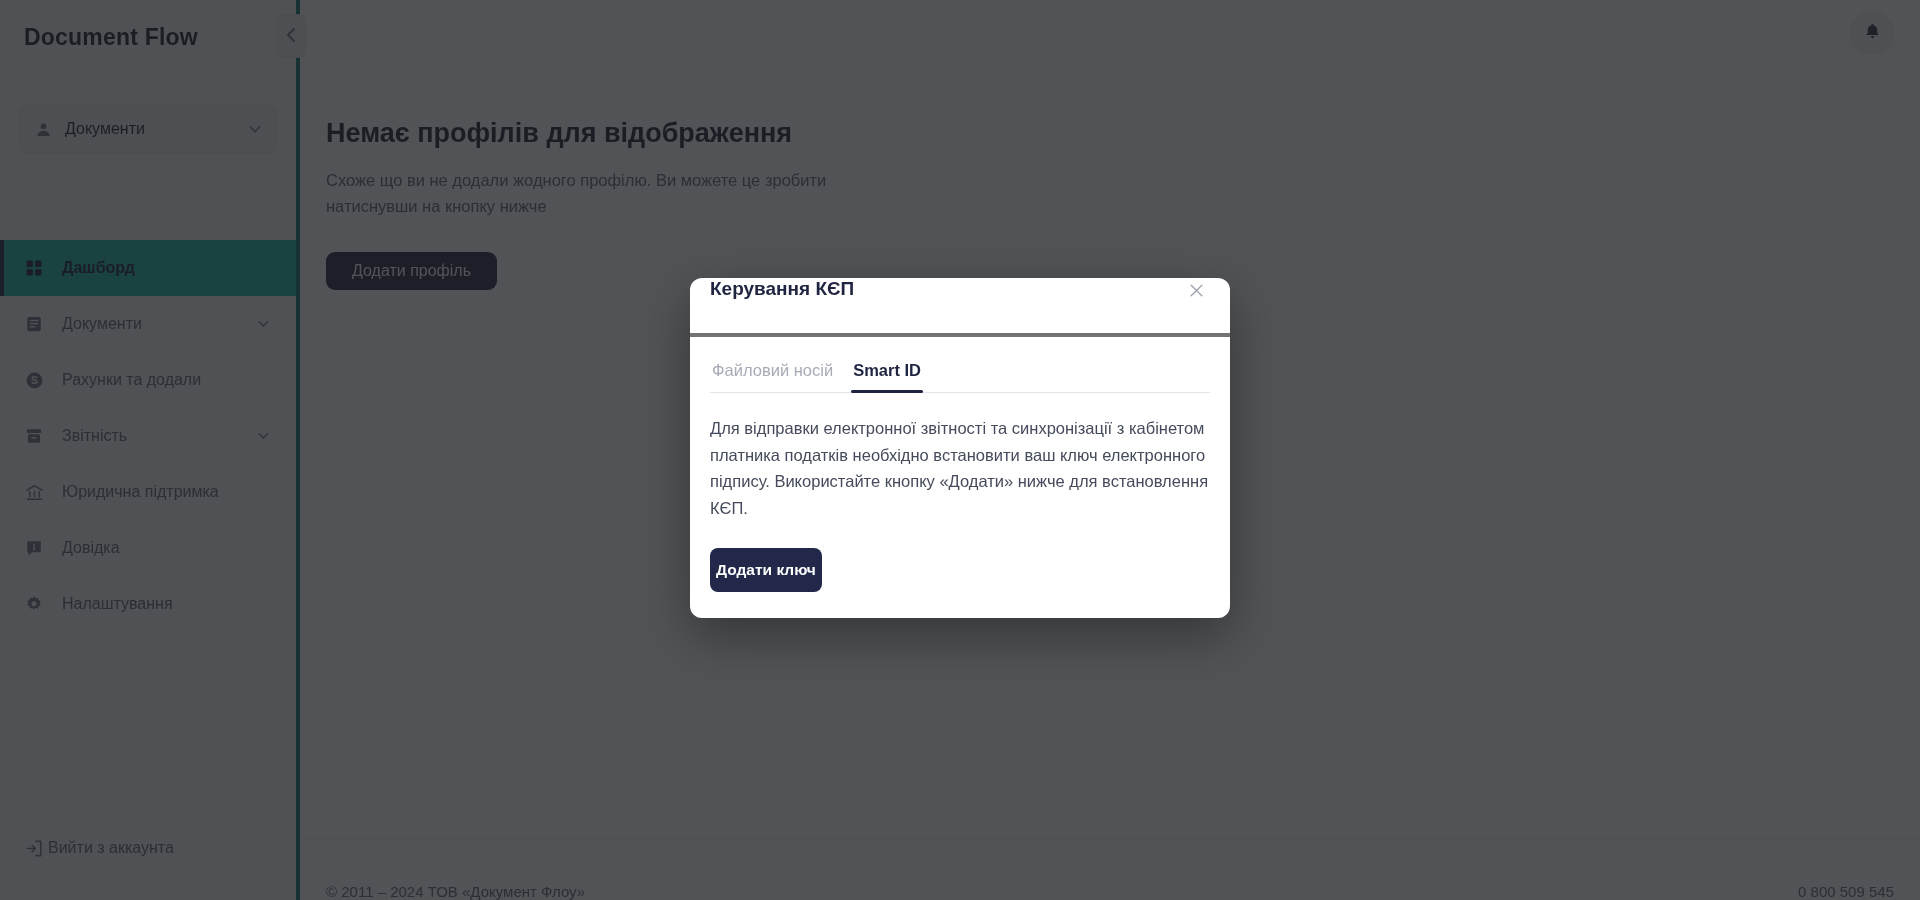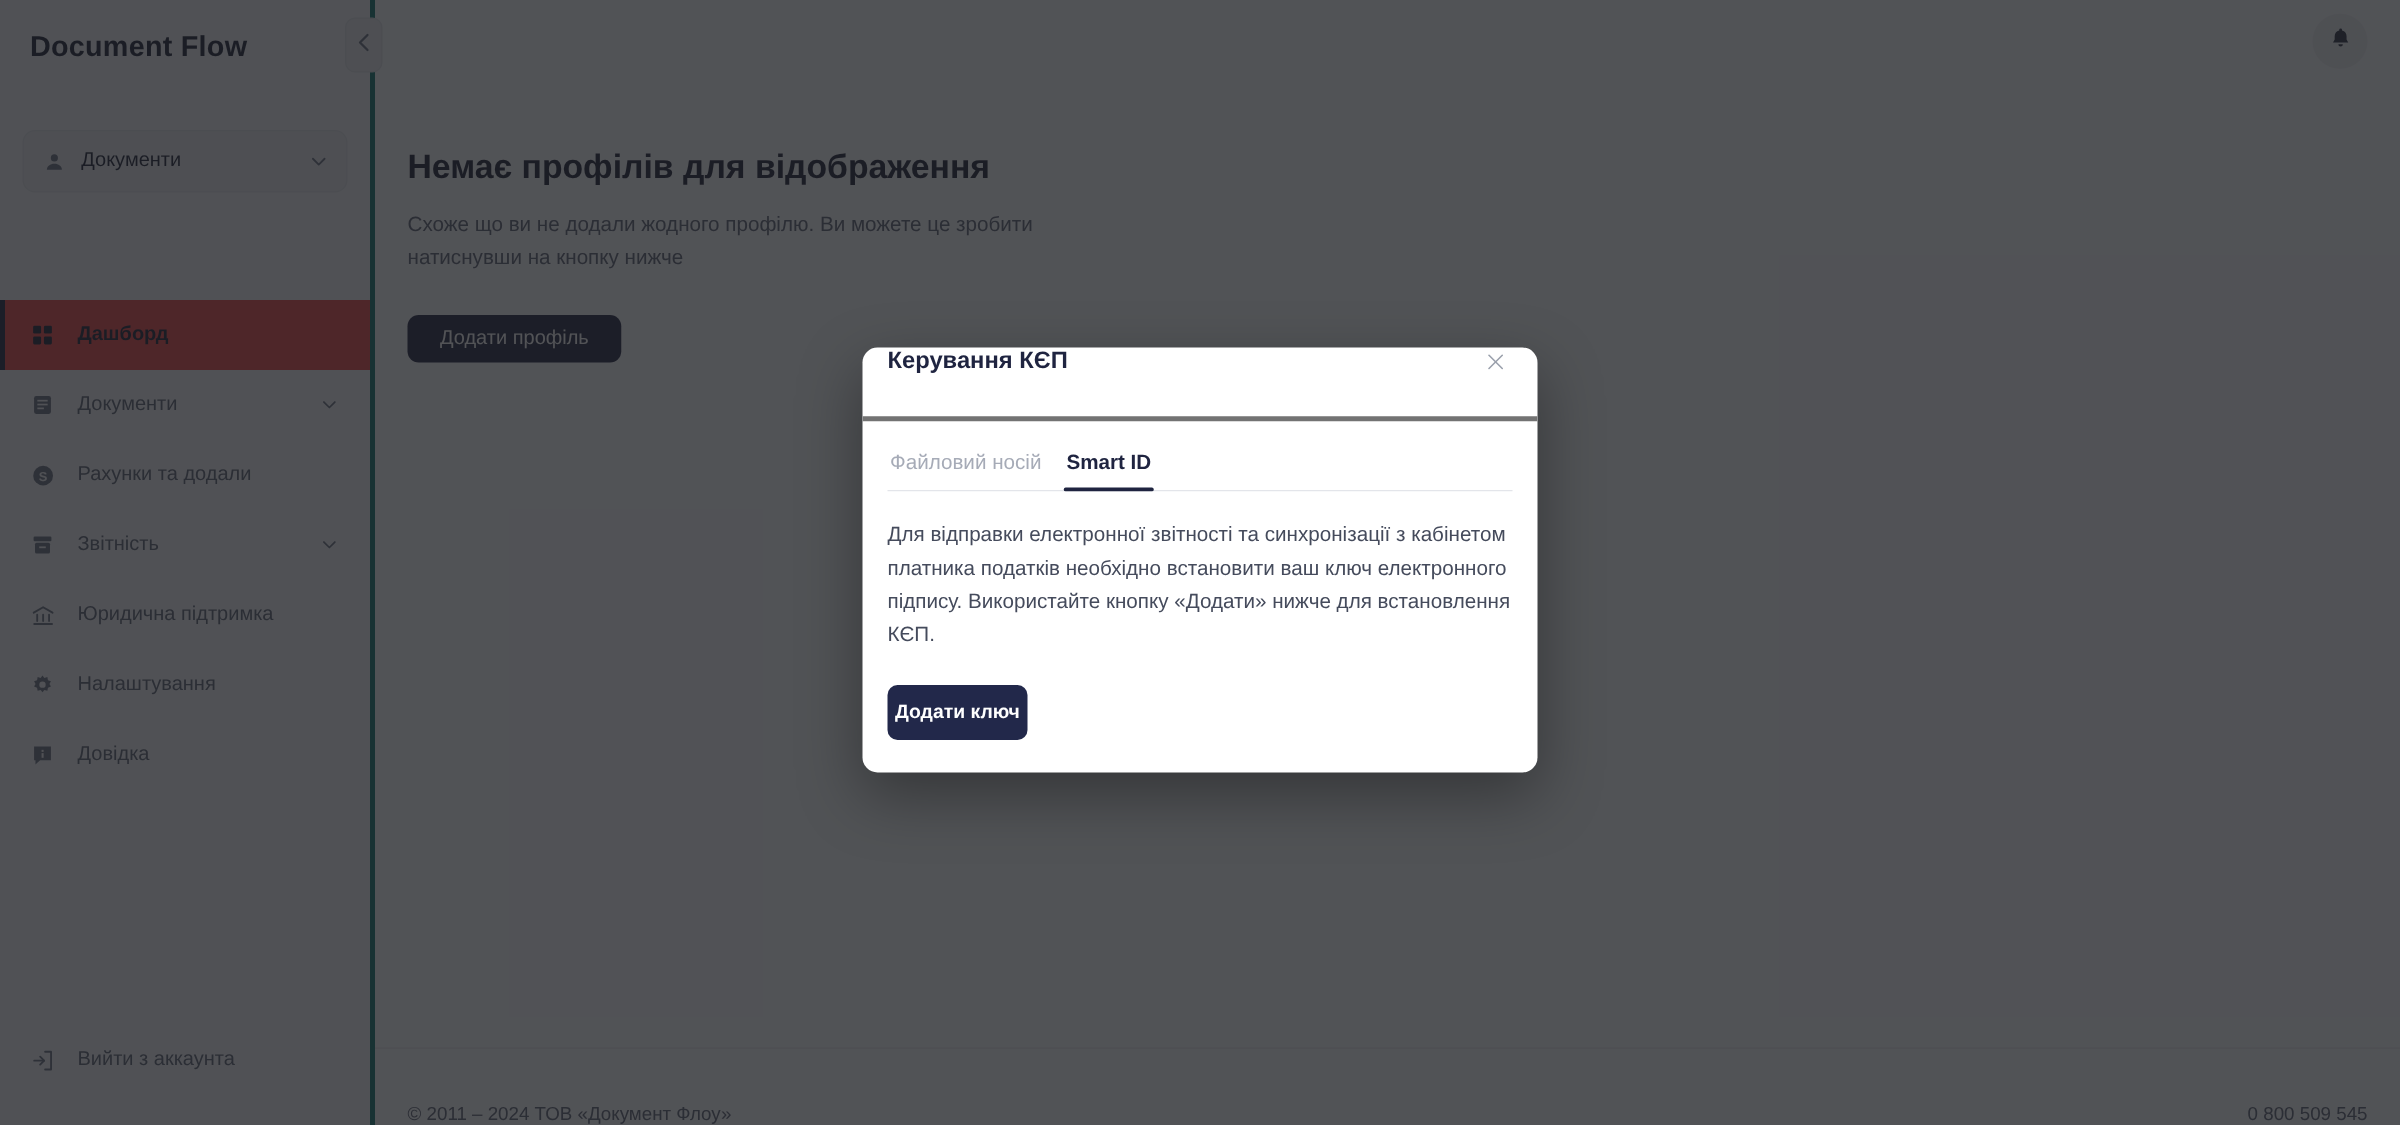--- a/index.html
+++ b/index.html
@@ -92,40 +92,40 @@
     align-items: center;
     padding: 0 24px;
     gap: 18px;
     font-size: 16px;
     color: #5e6475;
     cursor: pointer;
     position: relative;
   }
   .nav-item .nlabel { flex: 1; }
   .nav-item.active {
-    background: #ef4444;
+    background: #14b8a6;
     color: #1c2033;
     font-weight: bold;
   }
   .nav-item.active::before {
     content: "";
     position: absolute;
     left: 0; top: 0; bottom: 0;
     width: 4px;
     background: #1f2440;
   }
 
   .nav-spacer { flex: 1; }
 
   .logout {
     height: 56px;
     display: flex;
     align-items: center;
     padding: 0 24px;
-    gap: 18px;
+    gap: 4px;
     font-size: 16px;
     color: #5e6475;
     cursor: pointer;
     margin-bottom: 24px;
   }
 
   .ico {
     width: 20px;
     height: 20px;
     display: inline-flex;
@@ -412,36 +412,36 @@
               <line x1="18" y1="11" x2="18" y2="17.5"></line>
               <line x1="3" y1="20.5" x2="21" y2="20.5"></line>
             </svg>
         </span>
         <span class="nlabel">Юридична підтримка</span>
       </div>
 
       <div class="nav-item">
         <span class="ico">
           <svg width="18" height="18" viewBox="0 0 24 24" fill="currentColor">
-              <path d="M12 1.8l2 2.6 3.2-.9.6 3.3 3.2 1.1-1.6 2.9 1.6 2.9-3.2 1.1-.6 3.3-3.2-.9-2 2.6-2-2.6-3.2.9-.6-3.3-3.2-1.1L4.6 10.8 3 7.9l3.2-1.1.6-3.3 3.2.9z"></path>
-              <circle cx="12" cy="11.6" r="3.4" fill="#f5f6f8"></circle>
-            </svg>
-        </span>
-        <span class="nlabel">Налаштування</span>
-      </div>
-
-      <div class="nav-item">
-        <span class="ico">
-          <svg width="18" height="18" viewBox="0 0 24 24" fill="currentColor">
               <path d="M3 3h18v14.5H9.5L4.5 22v-4.5H3z"></path>
               <rect x="11" y="6.5" width="2.2" height="2.2" fill="#f5f6f8"></rect>
               <rect x="11" y="10" width="2.2" height="5" fill="#f5f6f8"></rect>
             </svg>
         </span>
         <span class="nlabel">Довідка</span>
+      </div>
+
+      <div class="nav-item">
+        <span class="ico">
+          <svg width="18" height="18" viewBox="0 0 24 24" fill="currentColor">
+              <path d="M12 1.8l2 2.6 3.2-.9.6 3.3 3.2 1.1-1.6 2.9 1.6 2.9-3.2 1.1-.6 3.3-3.2-.9-2 2.6-2-2.6-3.2.9-.6-3.3-3.2-1.1L4.6 10.8 3 7.9l3.2-1.1.6-3.3 3.2.9z"></path>
+              <circle cx="12" cy="11.6" r="3.4" fill="#f5f6f8"></circle>
+            </svg>
+        </span>
+        <span class="nlabel">Налаштування</span>
       </div>
 
     </nav>
 
     <div class="nav-spacer"></div>
 
     <div class="logout">
       <span class="ico">
         <svg width="19" height="19" viewBox="0 0 24 24" fill="none" stroke="currentColor" stroke-width="1.9" stroke-linecap="round" stroke-linejoin="round">
             <polyline points="14,3 20,3 20,21 14,21"></polyline>

